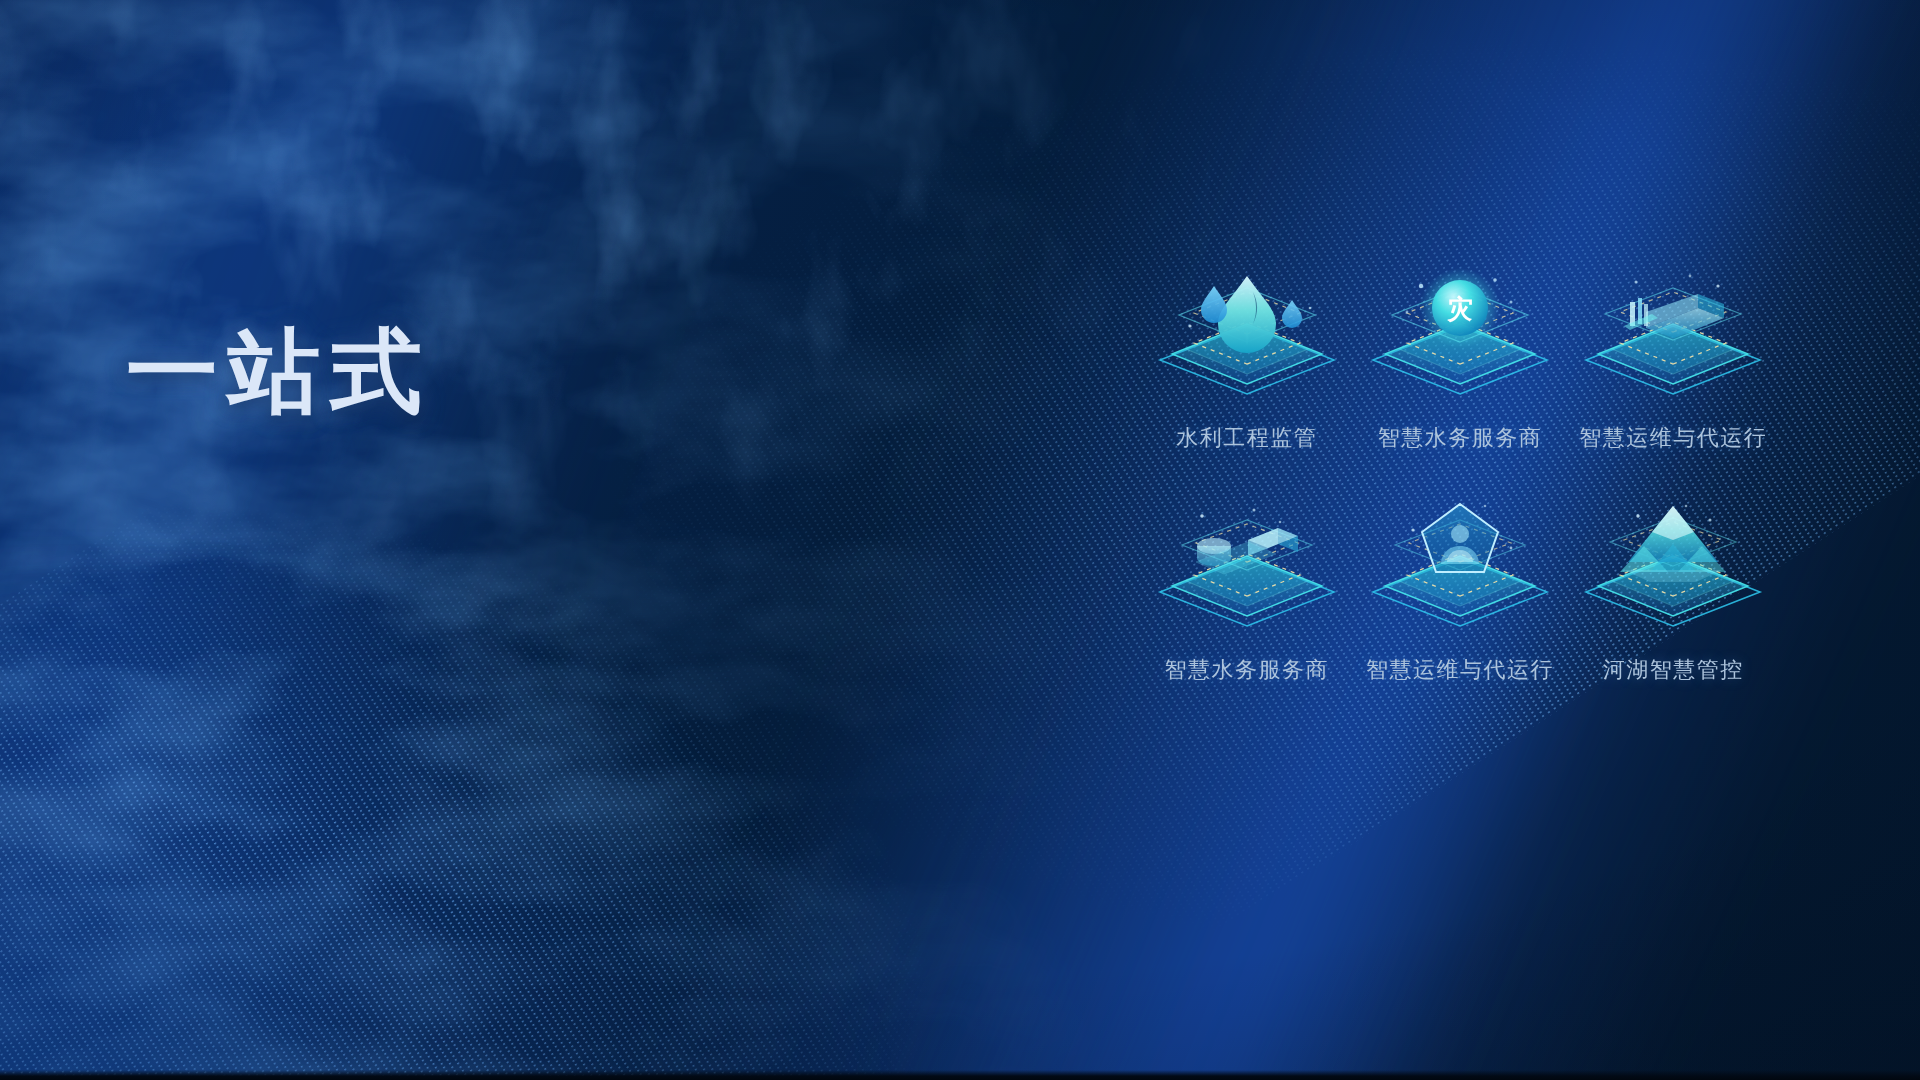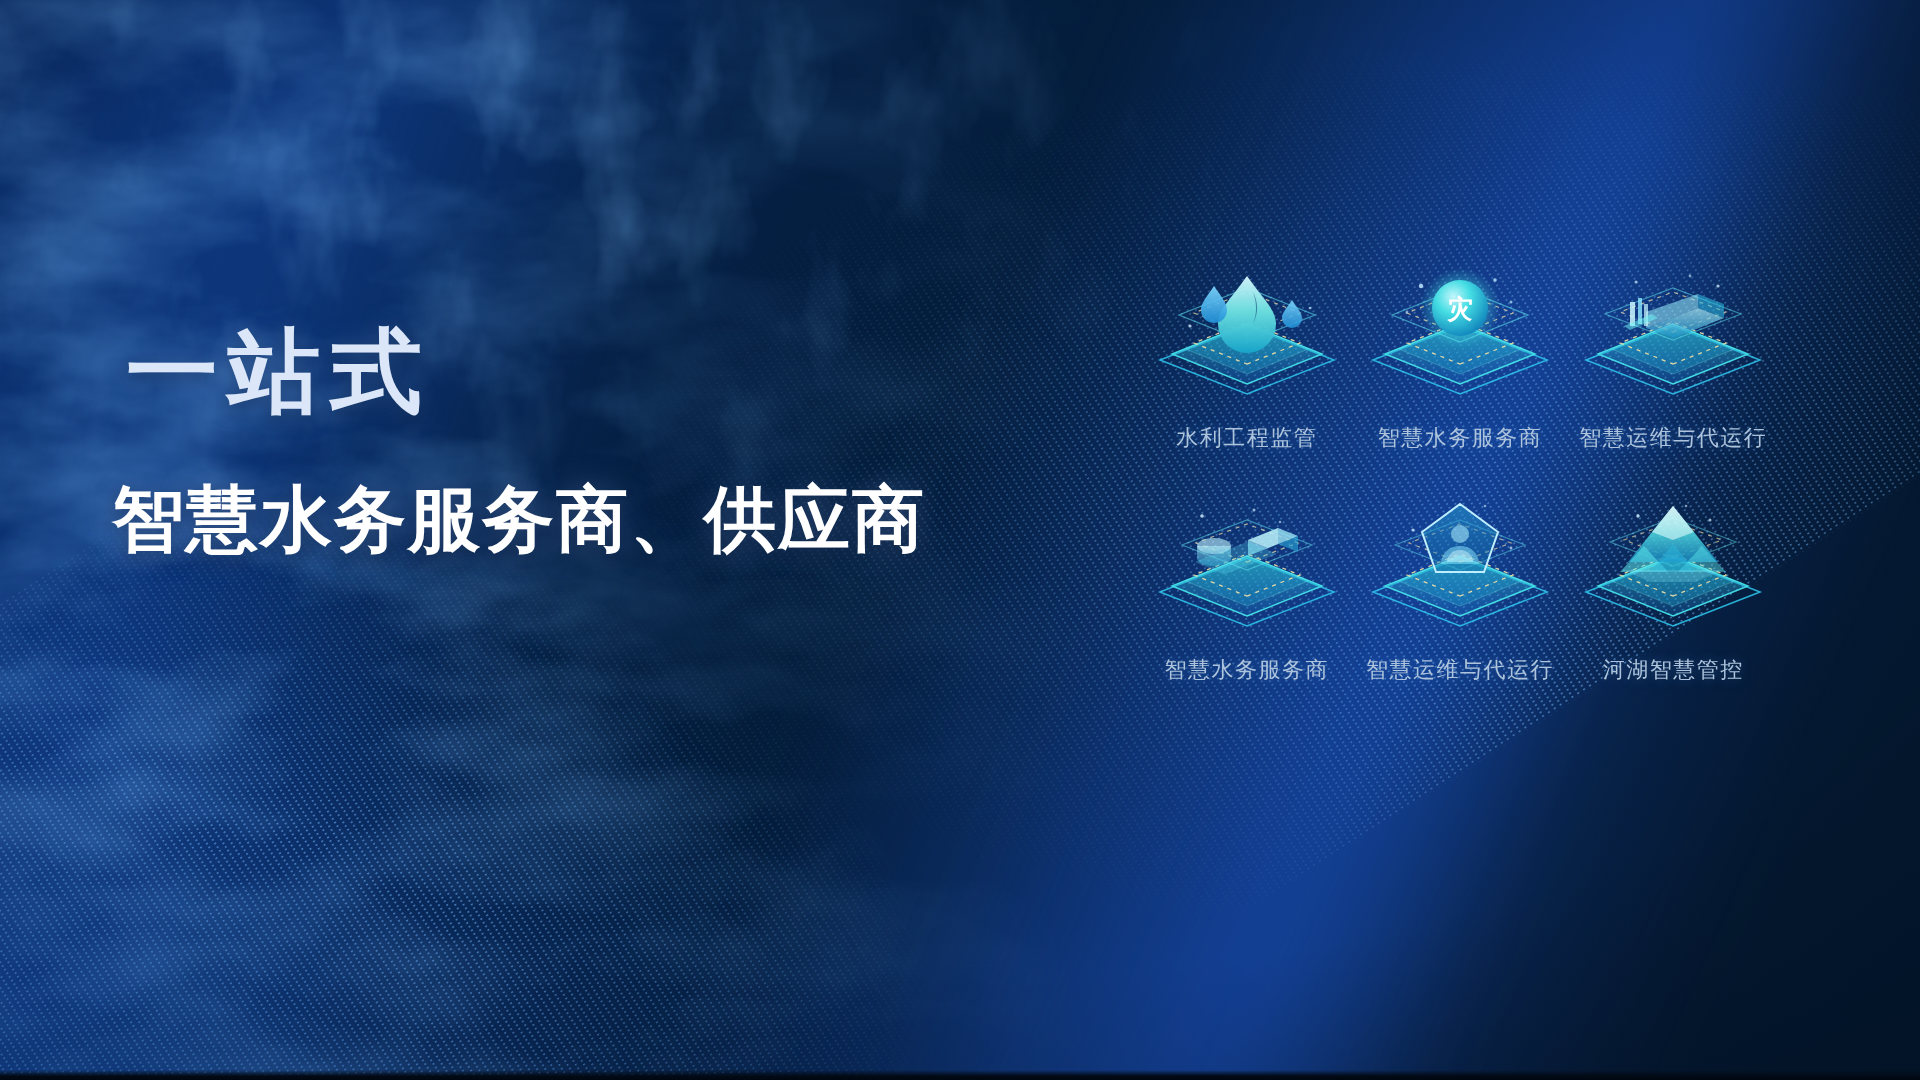--- a/index.html
+++ b/index.html
@@ -193,21 +193,20 @@
     </div>
   <div class="mesh-wrap br">
       <div class="mesh"></div>
     </div>
 
   <div class="glow-bl"></div>
   <div class="vignette"></div>
   <div class="bottom-strip"></div>
 
   <div class="headline">一站式</div>
-  <div class="subhead">智慧水务服务商、供应商</div>
 
   <div class="grid">
 
     <div class="cell">
       <div class="iso">
         <svg viewBox="0 0 190 152">
           <defs>
             <linearGradient id="plateA" x1="0" y1="0" x2="0" y2="1">
               <stop offset="0" stop-color="#3fe0dc" stop-opacity=".55"></stop>
               <stop offset="1" stop-color="#1773c8" stop-opacity=".30"></stop>

